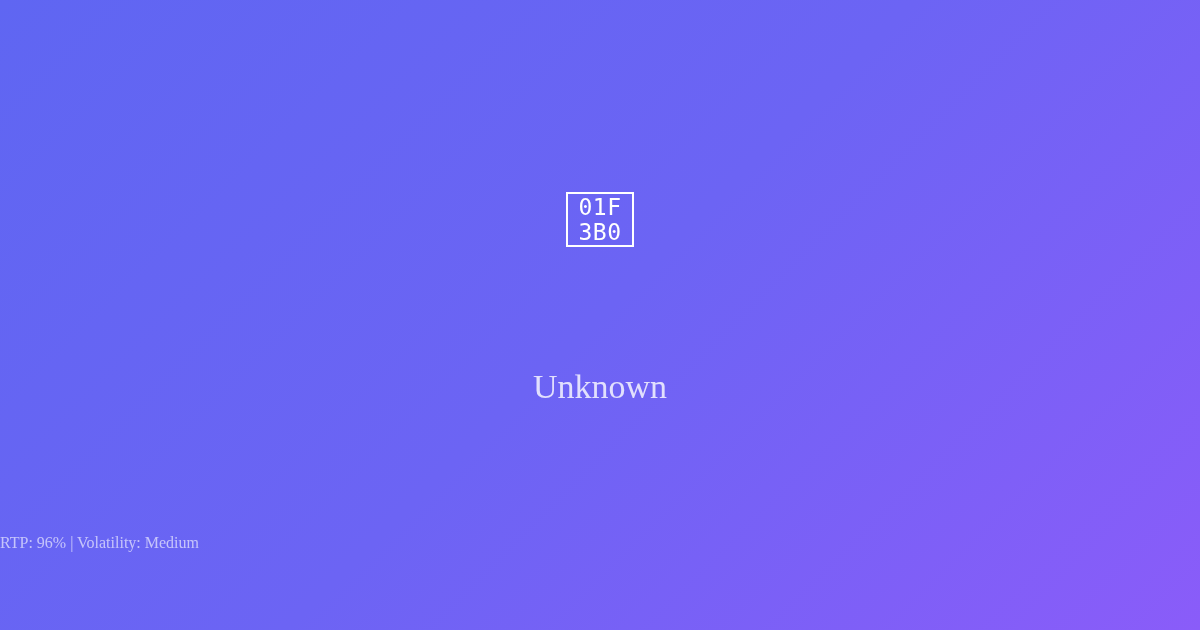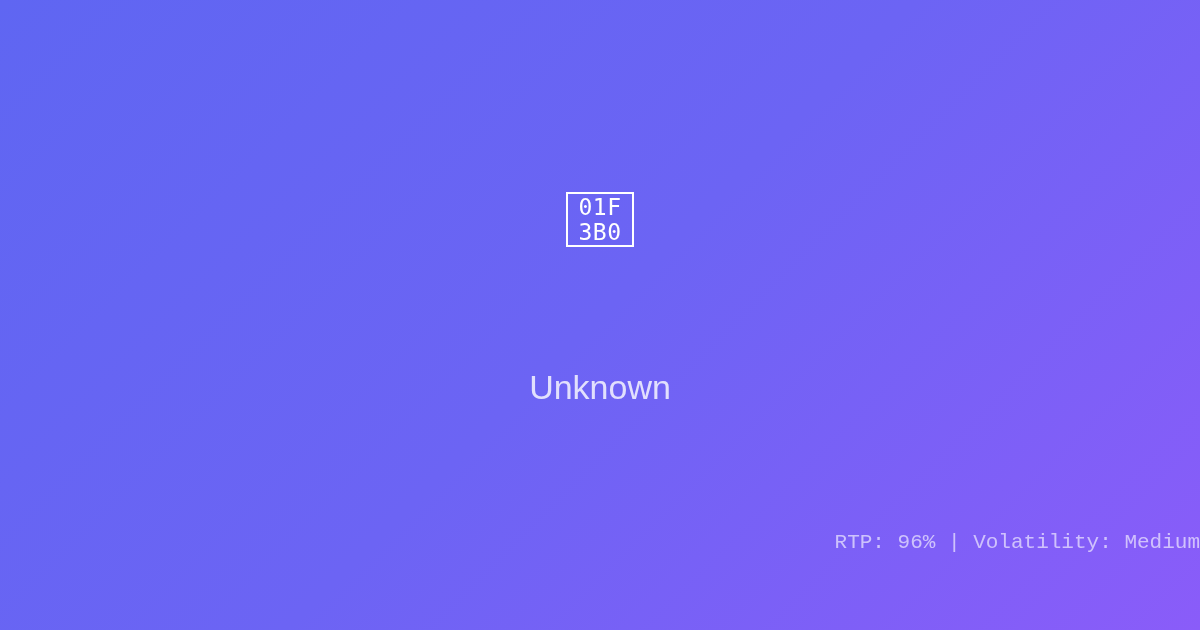--- a/index.html
+++ b/index.html
@@ -83,35 +83,35 @@
     line-height: 1;
     letter-spacing: -0.5px;
   }
 
   .game-subtitle {
     position: absolute;
     top: 364px;
     left: 0;
     right: 0;
     text-align: center;
-    font-family: Liberation Sans, sans-serif;
+    font-family: Liberation Serif, serif;
     font-size: 34px;
     font-weight: 400;
     line-height: 46px;
     color: rgba(255, 255, 255, 0.80);
   }
 
   .game-meta {
     position: absolute;
     top: 528px;
     left: 0;
     right: 0;
-    text-align: right;
-    font-family: Liberation Mono, monospace;
-    font-size: 21px;
+    text-align: left;
+    font-family: Liberation Serif, serif;
+    font-size: 16px;
     font-weight: 400;
     line-height: 30px;
     color: rgba(255, 255, 255, 0.62);
   }
 </style>
 </head>
 <body>
 
 <div class="og-card">
 

